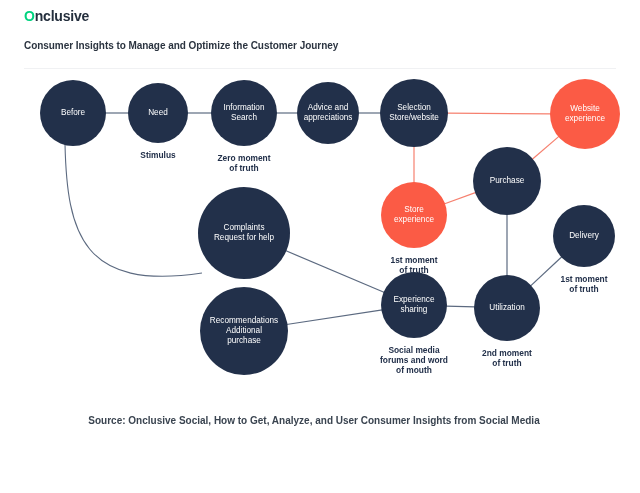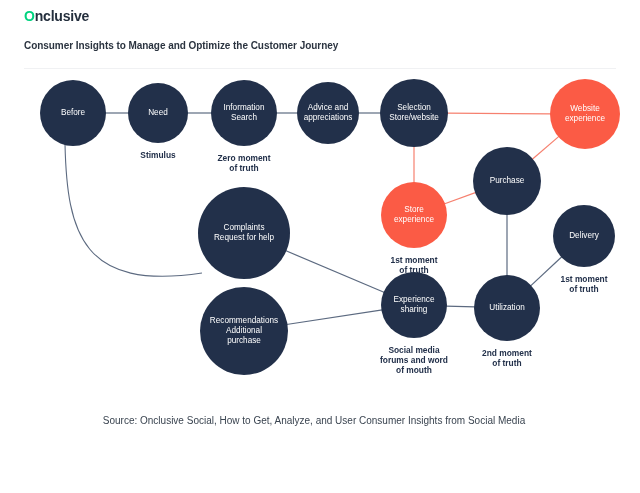--- a/index.html
+++ b/index.html
@@ -90,21 +90,21 @@
     dominant-baseline: middle;
   }
   
   .source {
     position: absolute;
     left: 0;
     right: 12px;
     top: 415px;
     text-align: center;
     font-size: 10px;
-    font-weight: 400;
+    font-weight: 700;
     color: #3a4450;
   }
 </style>
 </head>
 <body>
 
 <div class="page">
 
   <div class="header">
     <div class="logo"><span class="logo-o">O</span><span>nclusive</span></div>

